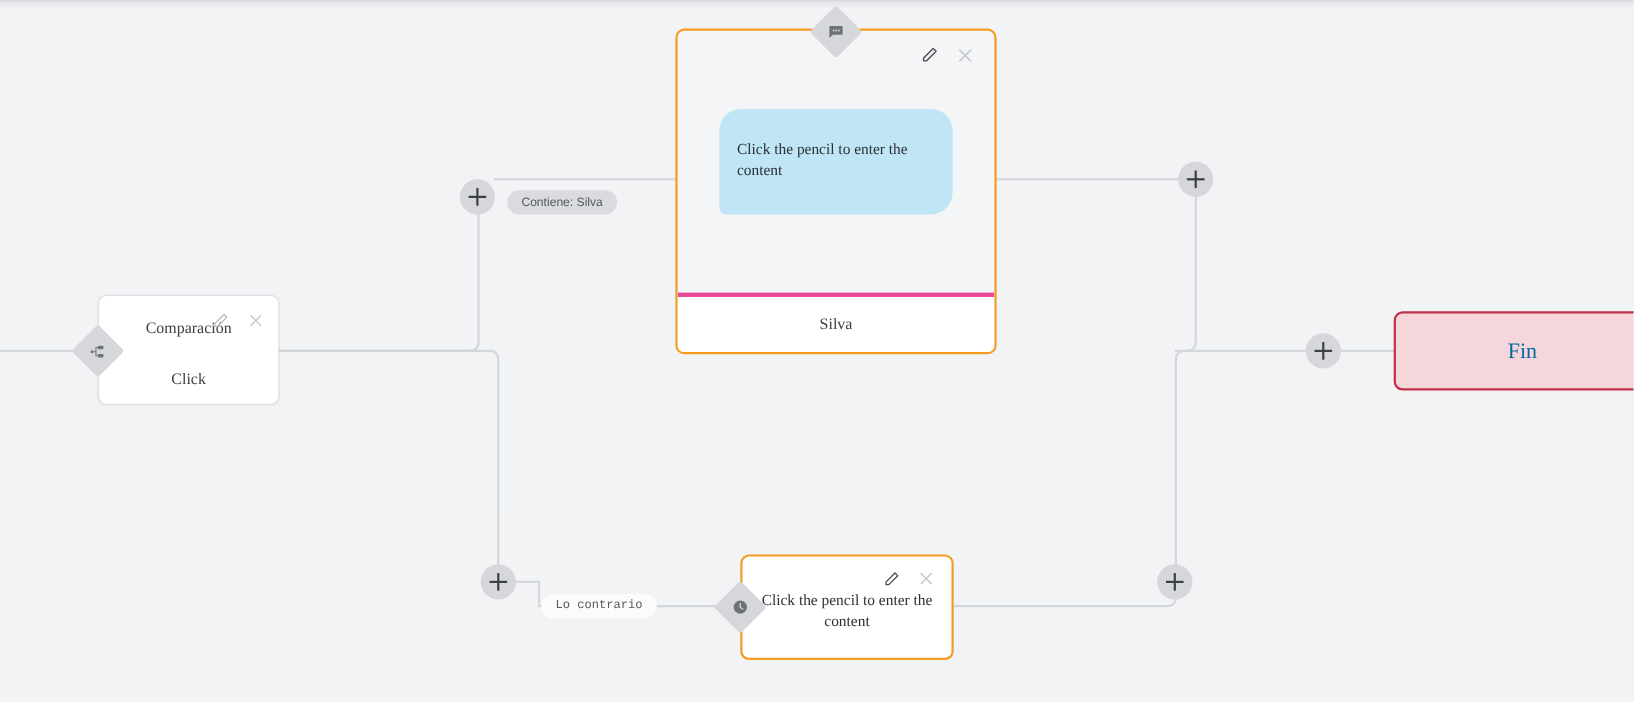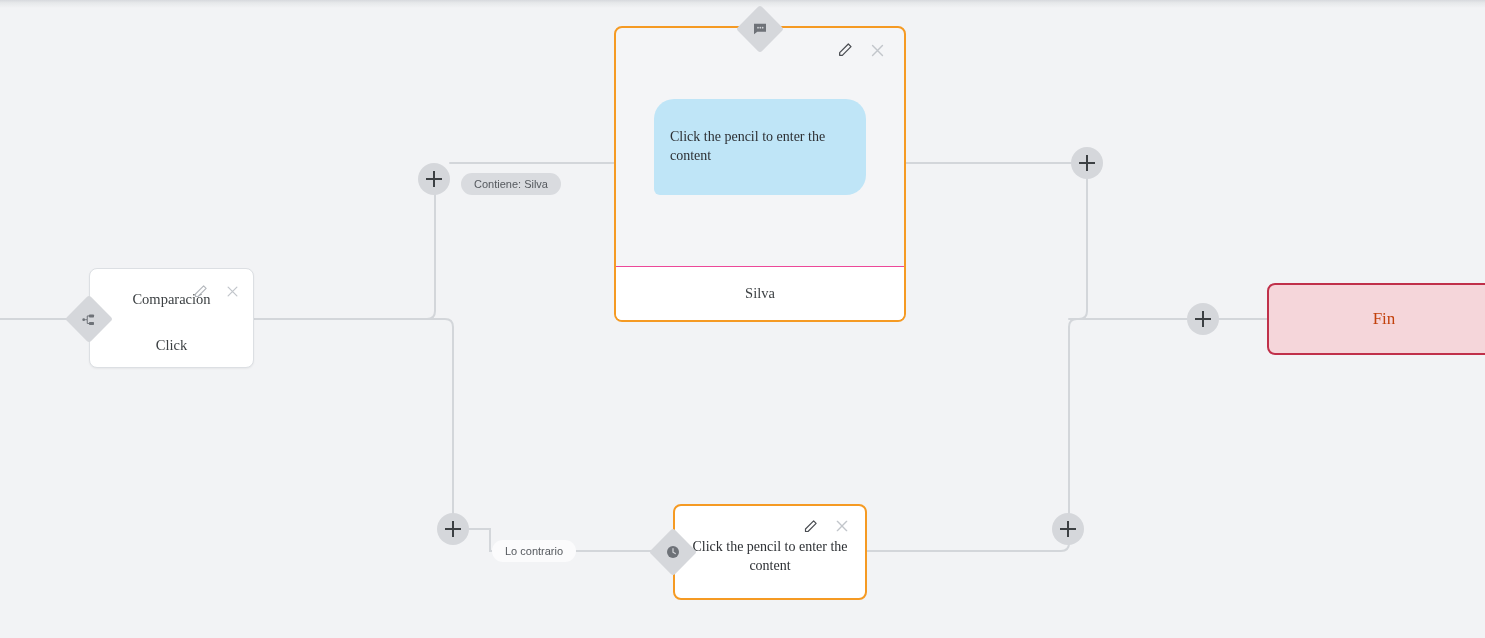--- a/index.html
+++ b/index.html
@@ -127,21 +127,21 @@
     font-size: 14px;
     color: #2c2f33;
     line-height: 1.35;
     text-align: left;
   }
   #node-message .msg-footer {
     position: absolute;
     left: 0; right: 0; bottom: 0;
     height: 54px;
     background: #ffffff;
-    border-top: 1px solid #ec4899;
+    border-top: 4px solid #ec4899;
     display: flex;
     align-items: center;
     justify-content: center;
     font-size: 14.5px;
     color: #3c4043;
   }
 
   
   #node-wait {
     left: 673px; top: 504px;
@@ -166,22 +166,22 @@
     left: 1267px; top: 283px;
     width: 234px; height: 72px;
     background: #f5d6da;
     border: 2px solid #c0304a;
     border-radius: 8px;
     display: flex;
     align-items: center;
     justify-content: center;
   }
   #node-fin span {
-    font-size: 17px;
-    color: #c2410c;
+    font-size: 20px;
+    color: #0369a1;
   }
 
   
   .plus {
     position: absolute;
     width: 32px; height: 32px;
     border-radius: 50%;
     background: #d5d7db;
     display: flex;
     align-items: center;
@@ -204,21 +204,21 @@
     align-items: center;
     justify-content: center;
     padding: 0 13px;
     border-radius: 11px;
     font-size: 11px;
     white-space: nowrap;
     color: #5b6065;
     cursor: pointer;
   }
   .edge-label.gray  { background: #d9dbdf; color: #55595e; }
-  .edge-label.white { background: #fbfbfc; color: #55595e; }
+  .edge-label.white { background: #fbfbfc; color: #55595e; font-family: Liberation Mono, monospace; }
 </style>
 </head>
 <body>
 
 <div id="canvas">
 
   <div class="top-shadow"></div>
 
   <svg class="edges" viewBox="0 0 1485 638" width="1485" height="638">
     <g stroke="#d3d6da" stroke-width="2" fill="none" stroke-linecap="round">

